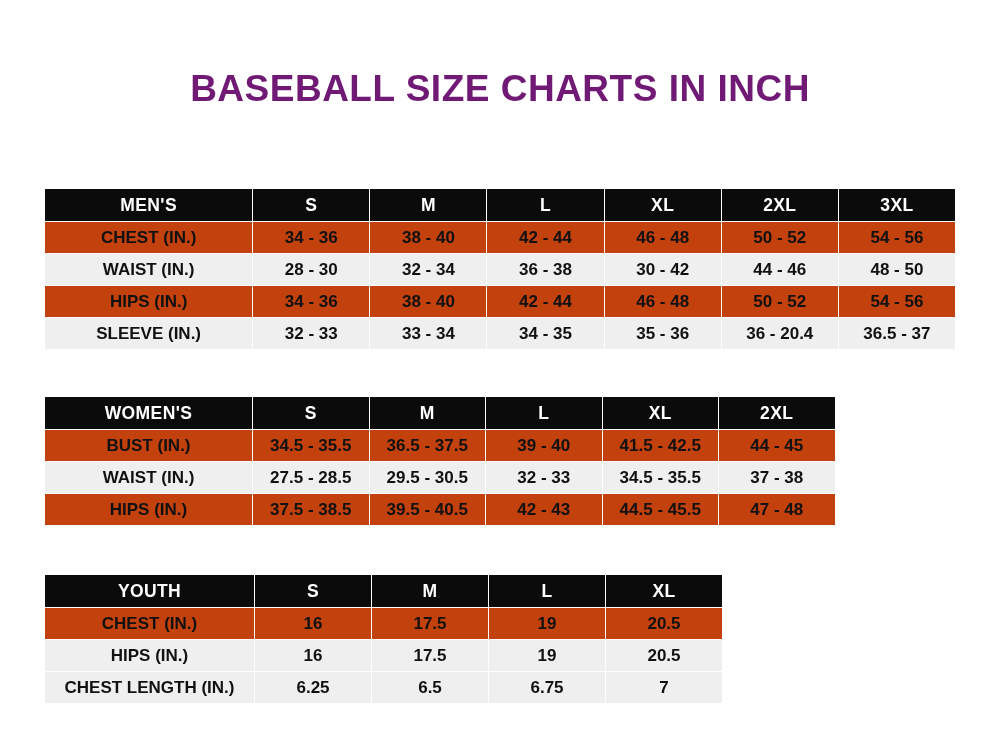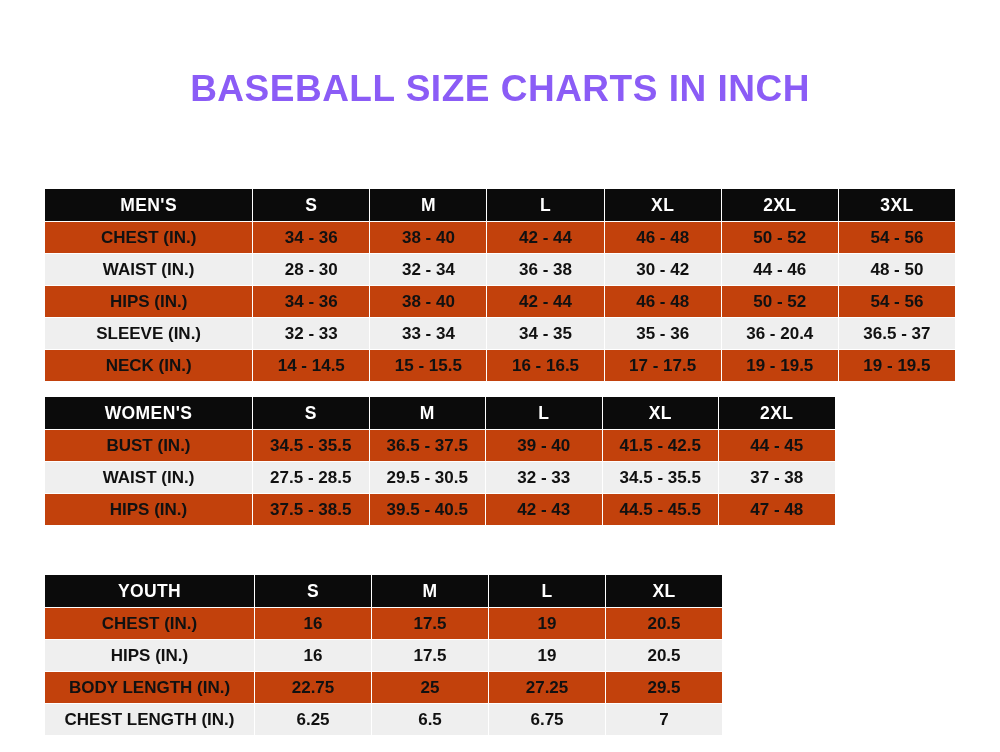--- a/index.html
+++ b/index.html
@@ -22,21 +22,21 @@
   }
   .title {
     position: absolute;
     top: 68px;
     left: 0;
     width: 1000px;
     text-align: center;
     font-size: 37px;
     font-weight: bold;
     letter-spacing: 0.5px;
-    color: #8b5cf6;
+    color: #701a75;
   }
 
   .chart {
     position: absolute;
     border-collapse: collapse;
     table-layout: fixed;
   }
   .chart td, .chart th {
     border: 1px solid #ffffff;
     text-align: center;
@@ -157,29 +157,20 @@
       </tr>
       <tr class="even">
         <td class="rowlabel">SLEEVE (IN.)</td>
         <td>32 - 33</td>
         <td>33 - 34</td>
         <td>34 - 35</td>
         <td>35 - 36</td>
         <td>36 - 20.4</td>
         <td>36.5 - 37</td>
       </tr>
-      <tr class="odd">
-        <td class="rowlabel">NECK (IN.)</td>
-        <td>14 - 14.5</td>
-        <td>15 - 15.5</td>
-        <td>16 - 16.5</td>
-        <td>17 - 17.5</td>
-        <td>19 - 19.5</td>
-        <td>19 - 19.5</td>
-      </tr>
     </tbody>
   </table>
 
   <table class="chart" id="womens-chart">
     <colgroup>
       <col class="c0">
         <col class="cx">
         <col class="cx">
         <col class="cx">
         <col class="cx">
@@ -248,27 +239,20 @@
         <td>19</td>
         <td>20.5</td>
       </tr>
       <tr class="even">
         <td class="rowlabel">HIPS (IN.)</td>
         <td>16</td>
         <td>17.5</td>
         <td>19</td>
         <td>20.5</td>
       </tr>
-      <tr class="odd">
-        <td class="rowlabel">BODY LENGTH (IN.)</td>
-        <td>22.75</td>
-        <td>25</td>
-        <td>27.25</td>
-        <td>29.5</td>
-      </tr>
       <tr class="even">
         <td class="rowlabel">CHEST LENGTH (IN.)</td>
         <td>6.25</td>
         <td>6.5</td>
         <td>6.75</td>
         <td>7</td>
       </tr>
     </tbody>
   </table>
 

